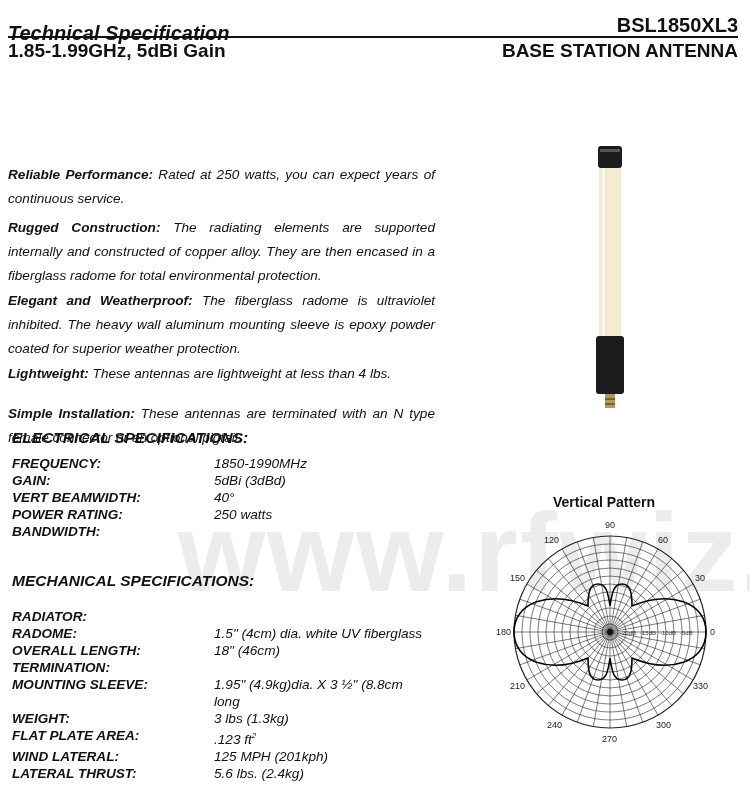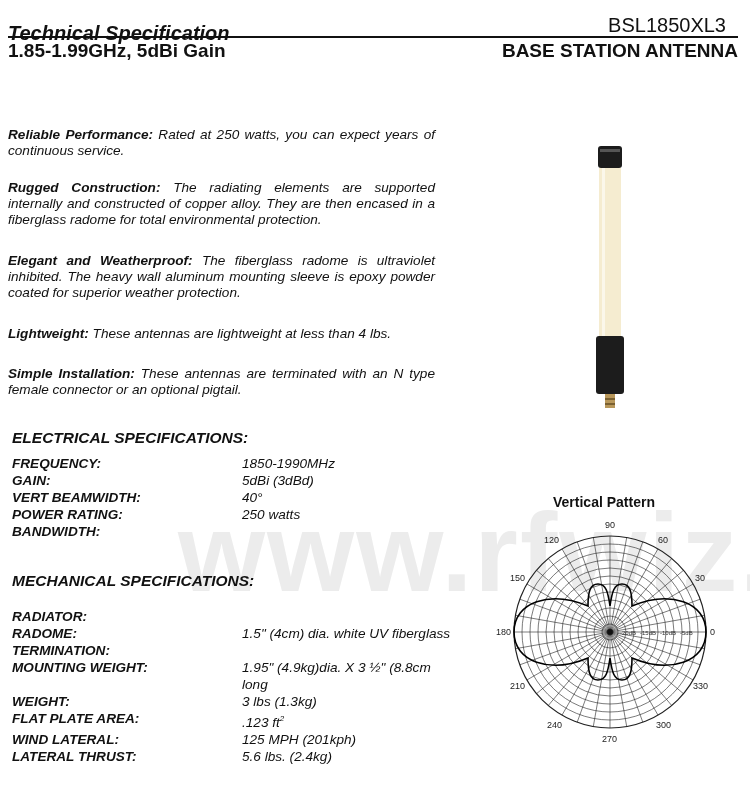--- a/index.html
+++ b/index.html
@@ -1,27 +1,27 @@
 <!DOCTYPE html>
 <html><head>
 <meta charset="utf-8">
 <style>
   html,body{margin:0;padding:0;background:#fff;}
   body{width:750px;height:798px;position:relative;overflow:hidden;font-family:"Liberation Sans",sans-serif;color:#111;}
   .hdr1{position:absolute;left:8px;top:14px;width:730px;height:22px;border-bottom:2px solid #111;}
   .hdr1 .l{position:absolute;left:0;top:8px;font-size:20px;font-weight:bold;font-style:italic;}
-  .hdr1 .r{position:absolute;right:12px;top:0;font-size:20px;font-weight:normal;}
+  .hdr1 .r{position:absolute;right:0;top:0;font-size:20px;font-weight:bold;}
   .hdr2{position:absolute;left:8px;top:40px;width:730px;height:24px;text-align:center;}
   .hdr2 .l{position:absolute;left:0;top:0;font-size:19px;font-weight:bold;}
   .hdr2 .r{position:absolute;right:0;top:0;font-size:19px;font-weight:bold;}
-  .feat{position:absolute;left:8px;width:427px;font-size:13.6px;font-style:italic;line-height:16px;text-align:justify;}
+  .feat{position:absolute;left:8px;width:427px;font-size:13.6px;font-style:italic;line-height:24px;text-align:justify;margin-top:36px;}
   .feat b{font-weight:bold;}
   .sechead{position:absolute;left:12px;font-size:15.5px;font-weight:bold;font-style:italic;}
   .specs{position:absolute;left:12px;font-size:13.6px;font-style:italic;line-height:17px;}
-  .specs .row{display:flex;gap:28px;}
+  .specs .row{display:flex;}
   .specs .k{width:202px;font-weight:bold;flex:none;}
   .specs .v{width:215px;}
   .watermark{position:absolute;left:178px;top:488px;font-size:112px;font-weight:bold;color:#ececec;letter-spacing:2px;z-index:0;white-space:nowrap;}
   .content{position:relative;z-index:1;}
   .antenna{position:absolute;left:596px;top:146px;width:28px;height:265px;}
   .chart-title{position:absolute;left:553px;top:494px;font-size:14px;font-weight:bold;}
   .polar{position:absolute;left:480px;top:518px;}
   sup{font-size:8px;}
 </style>
 </head>
@@ -71,24 +71,28 @@
   <div class="sechead" style="top:572px">MECHANICAL SPECIFICATIONS:</div>
   <div class="specs" style="top:608px">
     <div class="row">
         <span class="k">RADIATOR:</span>
       </div>
     <div class="row">
         <span class="k">RADOME:</span>
         <span class="v">1.5" (4cm) dia. white UV fiberglass</span>
       </div>
     <div class="row">
+        <span class="k">OVERALL LENGTH:</span>
+        <span class="v">18" (46cm)</span>
+      </div>
+    <div class="row">
         <span class="k">TERMINATION:</span>
       </div>
     <div class="row">
-        <span class="k">MOUNTING WEIGHT:</span>
+        <span class="k">MOUNTING SLEEVE:</span>
         <span class="v">1.95" (4.9kg)dia. X 3 ½" (8.8cm long</span>
       </div>
     <div class="row">
         <span class="k">WEIGHT:</span>
         <span class="v">3 lbs (1.3kg)</span>
       </div>
     <div class="row">
         <span class="k">FLAT PLATE AREA:</span>
         <span class="v"><span>.123 ft</span><sup>2</sup></span>
       </div>

